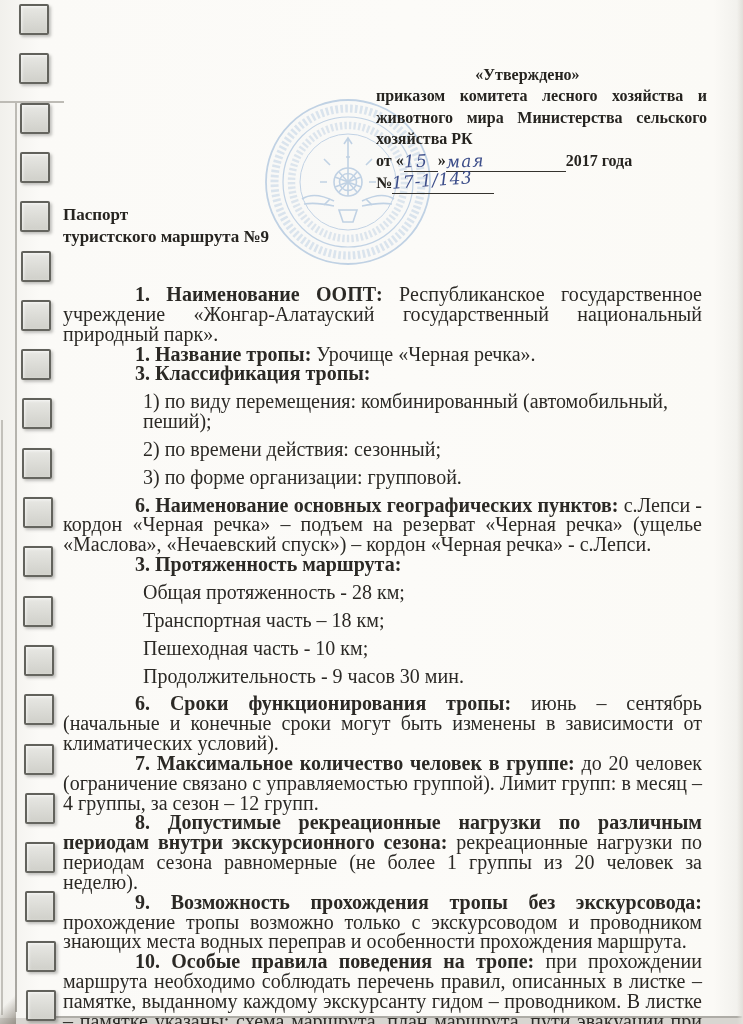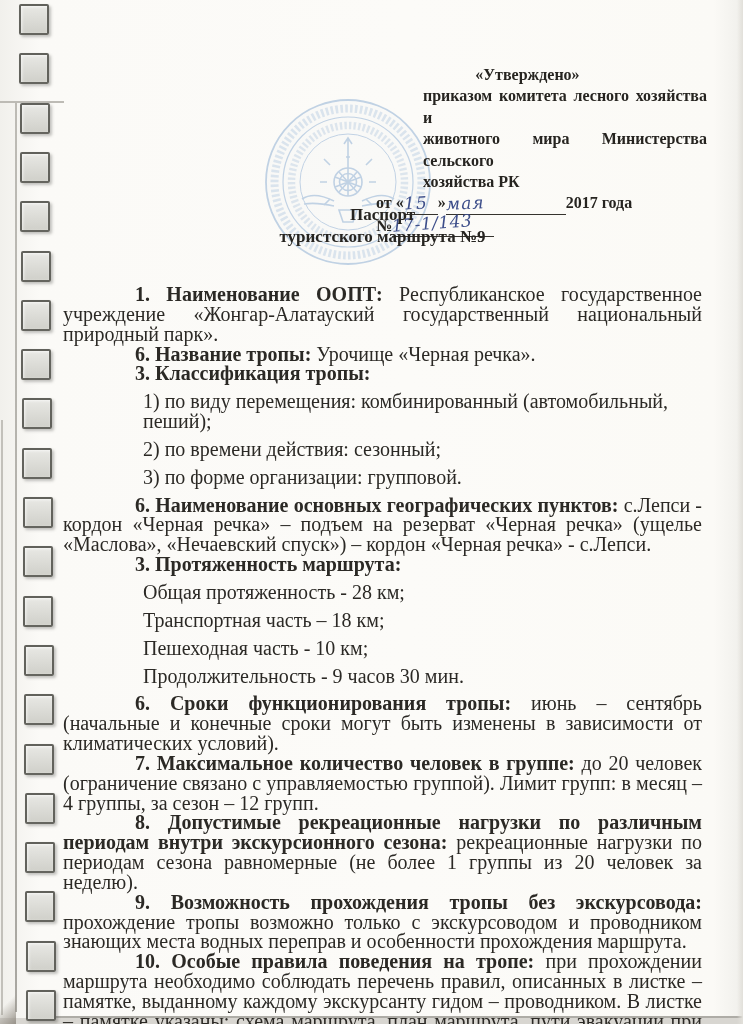--- a/index.html
+++ b/index.html
@@ -38,37 +38,37 @@
   
   .stamp{position:absolute;left:264px;top:98px;width:168px;height:168px;opacity:.62;}
 
   
   .header{
     position:absolute;left:376px;top:64px;width:331px;
     font-weight:bold;font-size:16px;line-height:21.4px;color:#262420;
     text-align:justify;
   }
   .approved{text-align:center;padding-right:28px;}
-  .order-line{text-align:justify;text-align-last:justify;margin-left:47px;}
+  .order-line{text-align:justify;text-align-last:justify;}
   .order-line.short{text-align-last:left;}
   .date-line,.num-line{text-align-last:left;white-space:nowrap;}
   .blank{display:inline-block;border-bottom:1.6px solid #35332e;text-align:center;vertical-align:baseline;}
   .blank.day{width:34px;}
   .blank.month{width:120px;}
   .blank.num{width:102px;text-align:left;}
   .hw{
     font-family:"DejaVu Serif",serif;font-style:italic;font-weight:normal;
     color:#3d4e8a;font-size:17px;display:inline-block;
     transform:rotate(-3deg) translateY(1px);letter-spacing:1px;
   }
   .hw-num{transform:rotate(-4deg) translateY(-2px);letter-spacing:.5px;}
 
   
   .title{
-    position:absolute;left:63px;top:204px;width:639px;text-align:center;
+    position:absolute;left:63px;top:204px;width:639px;
     font-weight:bold;font-size:17px;line-height:21.6px;color:#262420;
   }
   .title .t2{font-style:italic;}
 
   
   .docbody{
     position:absolute;left:63px;top:285px;width:639px;
     font-size:20px;line-height:19.85px;color:#2b2925;
     text-align:justify;
   }
@@ -124,21 +124,21 @@
       </div>
     </div>
 
     <div class="title">
       <div class="t1">Паспорт</div>
       <div class="t1">туристского маршрута №9</div>
     </div>
 
     <div class="docbody" id="docbody">
         <p class="para"><b>1. Наименование ООПТ:</b><span> Республиканское государственное учреждение «Жонгар-Алатауский государственный национальный природный парк».</span></p>
-        <p class="para"><b>6. Название тропы:</b><span> Урочище «Черная речка».</span></p>
+        <p class="para"><b>1. Название тропы:</b><span> Урочище «Черная речка».</span></p>
         <p class="para"><b>3. Классификация тропы:</b><span></span></p>
         <div class="subitem">1) по виду перемещения: комбинированный (автомобильный, пеший);</div>
         <div class="subitem">2) по времени действия: сезонный;</div>
         <div class="subitem">3) по форме организации: групповой.</div>
         <p class="para"><b>6. Наименование основных географических пунктов:</b><span> с.Лепси - кордон «Черная речка» – подъем на резерват «Черная речка» (ущелье «Маслова», «Нечаевский спуск») – кордон «Черная речка» - с.Лепси.</span></p>
         <p class="para"><b>3. Протяженность маршрута:</b><span></span></p>
         <div class="subitem">Общая протяженность - 28 км;</div>
         <div class="subitem">Транспортная часть – 18 км;</div>
         <div class="subitem">Пешеходная часть - 10 км;</div>
         <div class="subitem">Продолжительность - 9 часов 30 мин.</div>

